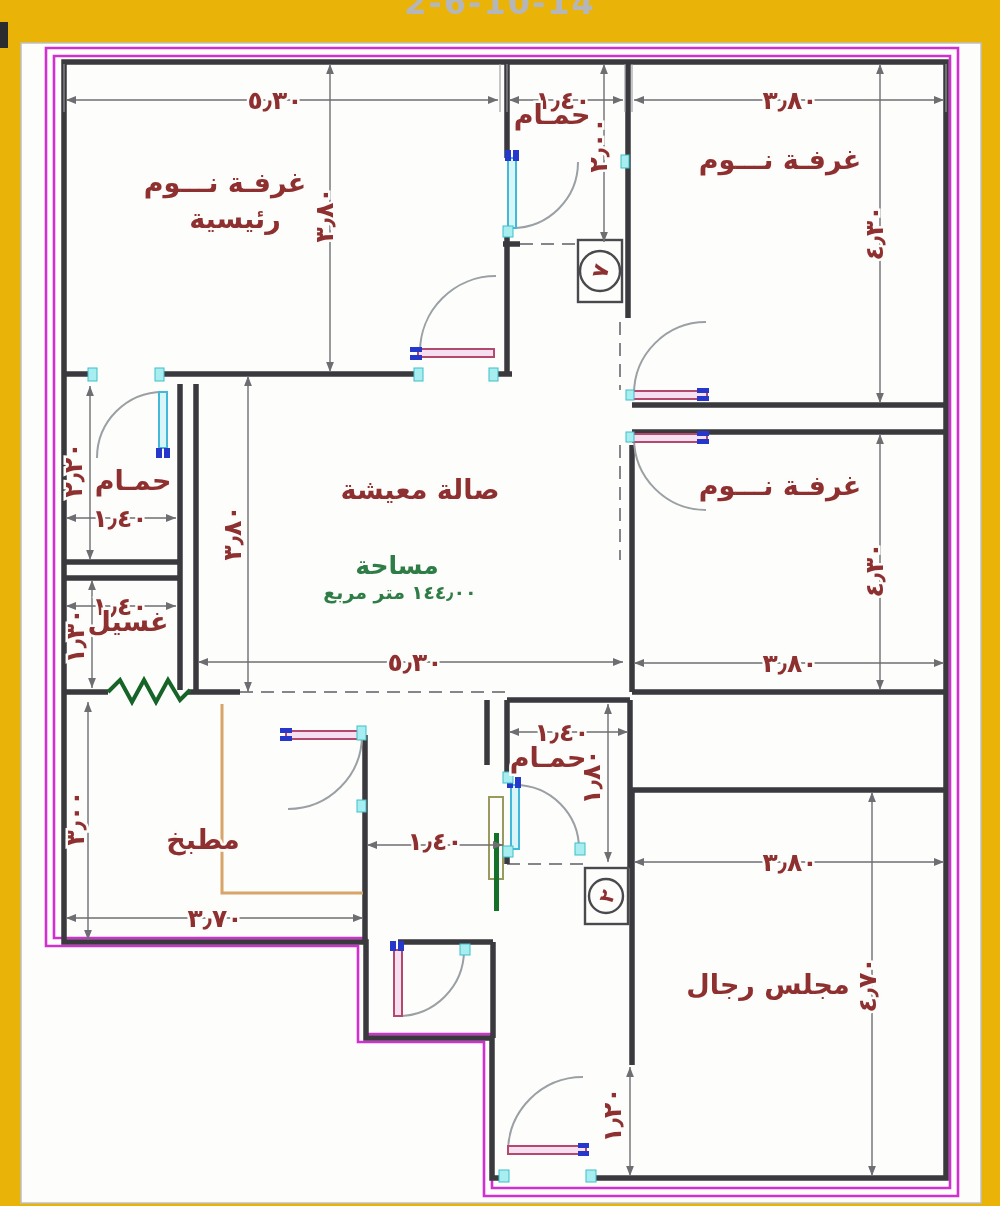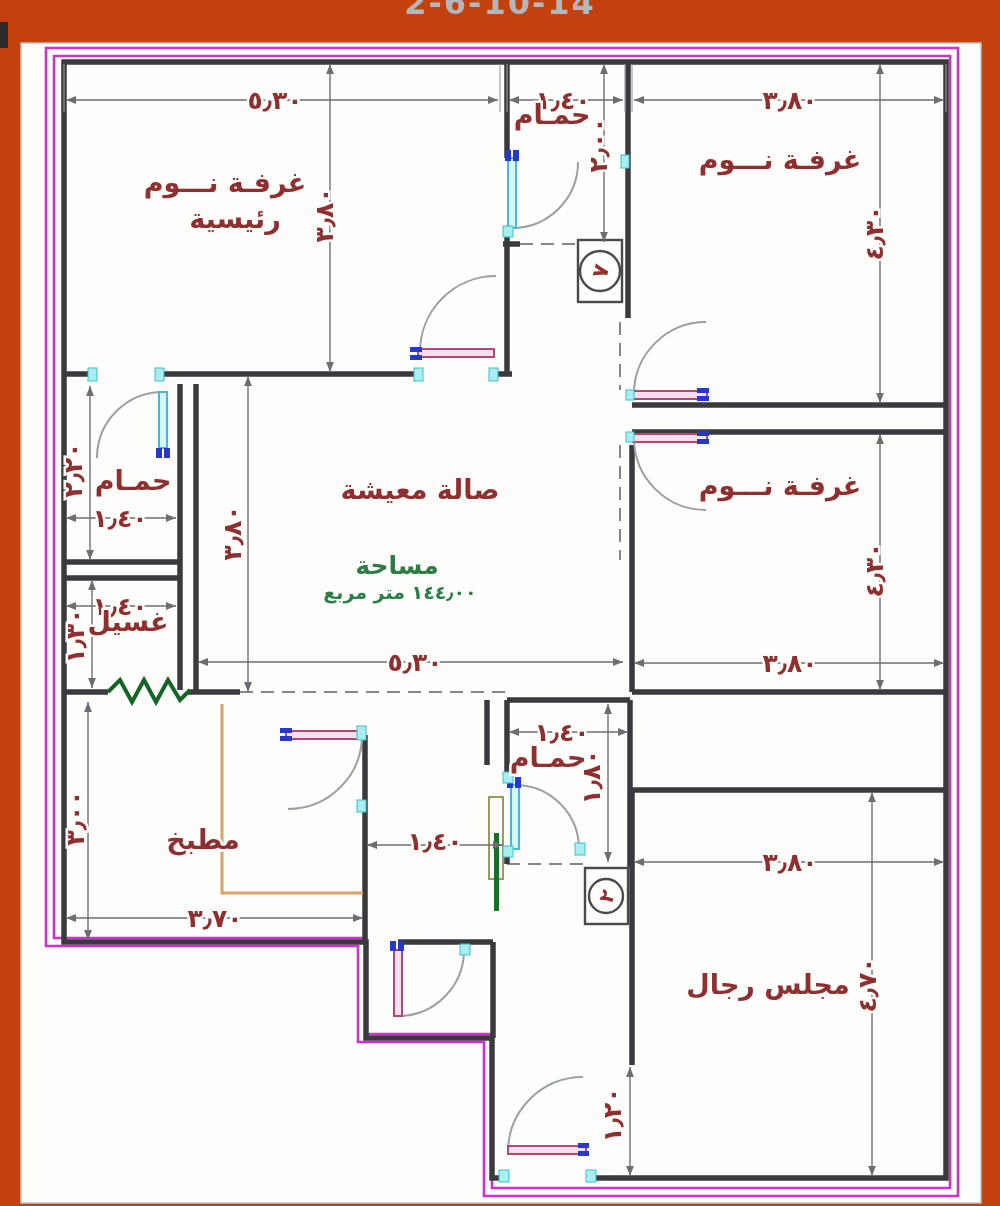--- a/index.html
+++ b/index.html
@@ -1,16 +1,16 @@
 <!DOCTYPE html>
 <html><head>
 <meta charset="utf-8">
 <style>
   html,body{margin:0;padding:0;background:#f2f3f5;}
-  .stage{position:relative;width:1000px;height:1206px;background:#c2410c;overflow:hidden;}
+  .stage{position:relative;width:1000px;height:1206px;background:#eab308;overflow:hidden;}
   svg{display:block;}
   text{font-family:"DejaVu Sans", sans-serif;}
   .wall{stroke:#3a3a3e;stroke-width:5.5;fill:none;stroke-linecap:butt;}
   .wall-thin{stroke:#4a4a4e;stroke-width:2.4;fill:none;}
   .dash{stroke:#85858b;stroke-width:2;fill:none;stroke-dasharray:13 8;}
   .mag{stroke:#cf30cf;stroke-width:2.6;fill:none;}
   .dim{stroke:#6e6e72;stroke-width:1.4;fill:none;marker-start:url(#ar);marker-end:url(#ar);}
   .ext{stroke:#9a9aa0;stroke-width:1.1;}
   .arc{stroke:#9aa0a4;stroke-width:2;fill:none;}
   .leafP{fill:#f6dff0;stroke:#b34a6e;stroke-width:2;}

